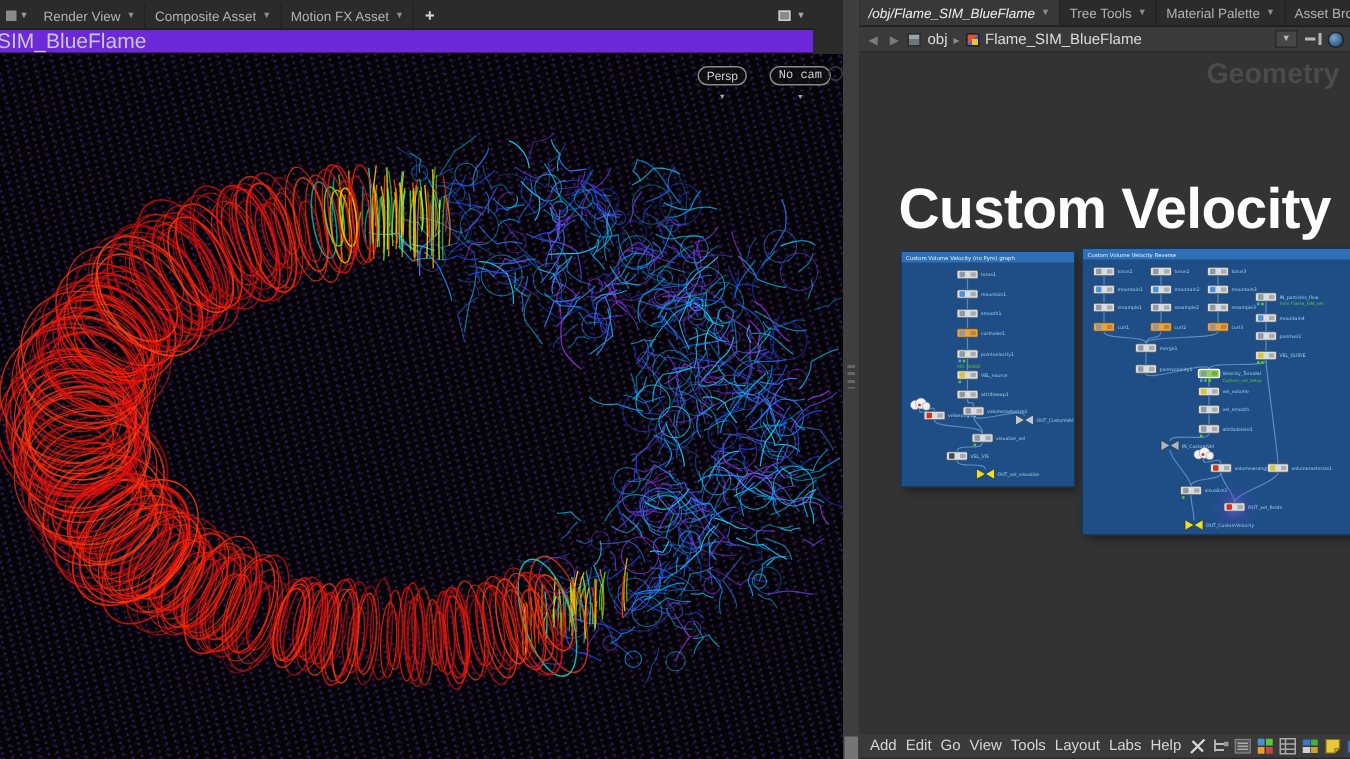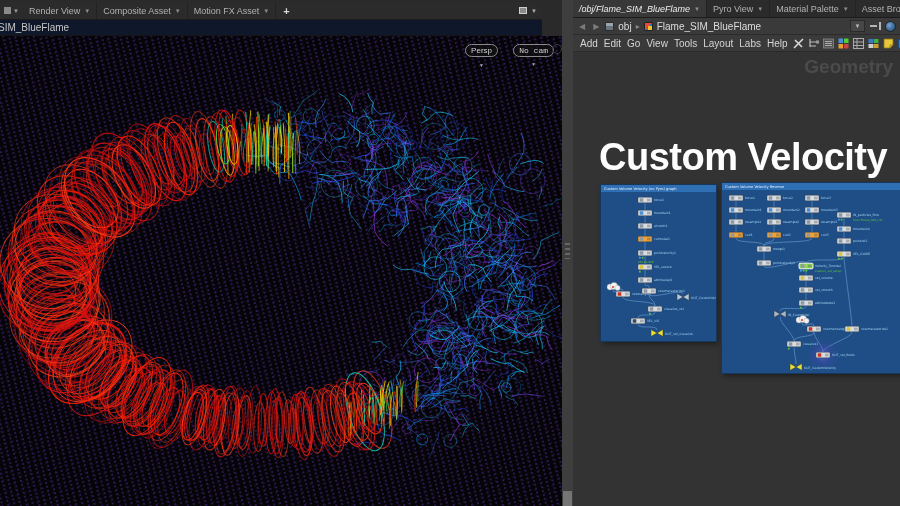--- a/index.html
+++ b/index.html
@@ -22,22 +22,22 @@
   .tab { display:flex; align-items:center; gap:4px; padding:0 6px; border-right:1px solid #232323; cursor:default; }
   .tab .caret { font-size:6px; color:#8d8d8d; }
   .tab.active { color:#efefef; font-style:italic; background:#383838; }
   .plus-tab { display:flex; align-items:center; padding:0 7px; color:#d8d8d8; font-size:11px; font-weight:bold; }
   .tab-spring { flex:1; }
   .pane-ctl { display:flex; align-items:center; gap:4px; padding:0 5px; color:#bbb; }
   .pane-ctl .sq { width:8px; height:7px; border:1px solid #cfcfcf; background:#8a8a8a; }
   .pane-ctl .caret { font-size:6px; color:#aaa; }
 
   
-  #path-bar { height:16px; background:#0f172a; border-bottom:1px solid #151515;
-    color:#c6c6c6; font-size:10px; line-height:15px; padding-left:0; }
+  #path-bar { height:16px; background:#6d28d9; border-bottom:1px solid #151515;
+    color:#c6c6c6; font-size:14px; line-height:15px; padding-left:0; }
   #path-bar span { margin-left:-2px; }
   #viewport { position:relative; width:562px; height:472px; background:#050507; overflow:hidden; }
   #viewport .dots, #viewport .dots2 { content:""; position:absolute; inset:-30%; pointer-events:none; }
   #viewport .dots  { background-image:radial-gradient(circle, rgba(120,58,215,.34) .7px, transparent 1.2px);
      background-size:6px 4px; transform:rotate(-14deg); }
   #viewport .dots2 { background-image:radial-gradient(circle, rgba(90,40,190,.22) .7px, transparent 1.2px);
      background-size:9px 6px; transform:rotate(-14deg); }
   #torus-svg { position:absolute; left:0; top:0; }
   .vp-pill { position:absolute; top:8px; height:13px; border:1px solid #8a8a8a; border-radius:7px;
      background:rgba(18,18,18,.65); color:#cfcfcf; font-size:8px; line-height:11px;
@@ -1113,21 +1113,21 @@
     <div class="scroll-cap"></div>
   </div>
 
   <div id="right-pane">
     <div class="tabbar" id="right-tabbar">
         <div class="tab active">
           <span>/obj/Flame_SIM_BlueFlame</span>
           <span class="caret">▼</span>
         </div>
         <div class="tab">
-          <span>Pyro View</span>
+          <span>Tree Tools</span>
           <span class="caret">▼</span>
         </div>
         <div class="tab">
           <span>Material Palette</span>
           <span class="caret">▼</span>
         </div>
         <div class="tab">
           <span>Asset Browser</span>
         </div>
         <div class="tab-spring"></div>
@@ -1139,86 +1139,20 @@
       <span class="crumb-ic" id="ic-obj"></span>
       <span>obj</span>
       <span class="crumb-sep">▸</span>
       <span class="crumb-ic" id="ic-flame"></span>
       <span>Flame_SIM_BlueFlame</span>
       <span id="crumb-spring"></span>
       <span id="crumb-dd">▼</span>
       <span id="crumb-pin"></span>
       <span id="crumb-radial"></span>
     </div>
-
-    <div id="menu-bar">
-        <span class="menu-item">Add</span>
-        <span class="menu-item">Edit</span>
-        <span class="menu-item">Go</span>
-        <span class="menu-item">View</span>
-        <span class="menu-item">Tools</span>
-        <span class="menu-item">Layout</span>
-        <span class="menu-item">Labs</span>
-        <span class="menu-item">Help</span>
-        <span id="menu-spring"></span>
-        <span class="tb-ic">
-          <svg width="13" height="13" viewBox="0 0 13 13">
-            <path d="M2 11 L11 2 M3 3 L10 10" stroke="#d8d8d8" stroke-width="1.6" fill="none"></path>
-          </svg>
-        </span>
-        <span class="tb-ic">
-          <svg width="13" height="13" viewBox="0 0 13 13">
-            <path d="M3 2 v8 M3 5 h6 M3 9 h6" stroke="#bbb" stroke-width="1.2" fill="none"></path>
-            <rect x="9" y="3.5" width="3" height="3" fill="#999"></rect>
-          </svg>
-        </span>
-        <span class="tb-ic">
-          <svg width="13" height="13" viewBox="0 0 13 13">
-            <rect x="1.5" y="2" width="10" height="9" fill="#555" stroke="#888" stroke-width=".8"></rect>
-            <path d="M3 4.5 h7 M3 6.5 h7 M3 8.5 h7" stroke="#aaa" stroke-width="1"></path>
-          </svg>
-        </span>
-        <span class="tb-sp"></span>
-        <span class="tb-ic">
-          <svg width="13" height="13" viewBox="0 0 13 13">
-            <rect x="1.5" y="1.5" width="4.5" height="4.5" fill="#4a90d9"></rect>
-            <rect x="7" y="1.5" width="4.5" height="4.5" fill="#55cc33"></rect>
-            <rect x="1.5" y="7" width="4.5" height="4.5" fill="#e8a030"></rect>
-            <rect x="7" y="7" width="4.5" height="4.5" fill="#cc4444"></rect>
-          </svg>
-        </span>
-        <span class="tb-ic">
-          <svg width="13" height="13" viewBox="0 0 13 13">
-            <rect x="1.5" y="1.5" width="10" height="10" fill="none" stroke="#aaa" stroke-width="1"></rect>
-            <path d="M1.5 5 h10 M1.5 8.5 h10 M5 1.5 v10" stroke="#aaa" stroke-width="1"></path>
-          </svg>
-        </span>
-        <span class="tb-sp"></span>
-        <span class="tb-ic">
-          <svg width="13" height="13" viewBox="0 0 13 13">
-            <rect x="1.5" y="2" width="5" height="4" fill="#3a78c8"></rect>
-            <rect x="7" y="2" width="4.5" height="4" fill="#44b040"></rect>
-            <rect x="1.5" y="7" width="5" height="4" fill="#d0d0d0"></rect>
-            <rect x="7" y="7" width="4.5" height="4" fill="#caa030"></rect>
-          </svg>
-        </span>
-        <span class="tb-ic">
-          <svg width="13" height="13" viewBox="0 0 13 13">
-            <path d="M2 2 h9 v6 l-3 3 h-6 z" fill="#e8c83a" stroke="#8a7414" stroke-width=".8"></path>
-            <path d="M8 11 v-3 h3" fill="none" stroke="#8a7414" stroke-width=".8"></path>
-          </svg>
-        </span>
-        <span class="tb-ic">
-          <svg width="13" height="13" viewBox="0 0 13 13">
-            <rect x="1.5" y="2.5" width="10" height="8.5" fill="#3a78c8" stroke="#1d4a84" stroke-width=".8"></rect>
-            <path d="M3.5 9.5 L9.5 3.5 L11 5 L5 11 z" fill="#e8e8e8"></path>
-          </svg>
-        </span>
-        <span class="tb-sp"></span>
-      </div>
 
     <div id="network">
       <div id="watermark">Geometry</div>
       <div id="overlay-title">Custom Velocity</div>
     <div class="net-panel" style="left: 28px; top: 133px; width: 115px; height: 156px;">
           <svg width="115" height="156" viewBox="0 0 115 156">
             <defs>
               <radialGradient id="glow0">
                 <stop offset="0%" stop-color="rgba(130,110,230,.65)"></stop>
                 <stop offset="55%" stop-color="rgba(70,70,180,.30)"></stop>
@@ -1461,14 +1395,80 @@
             <circle cx="101" cy="172" r="16" fill="url(#glow1)"></circle>
             <rect x="94" y="169.2" width="14" height="5.6" rx="1" fill="#d9dde0" stroke="#3a3f45" stroke-width=".45"></rect>
             <rect x="95.7" y="170.2" width="3.6" height="3.6" fill="#cc3322" rx="0.5"></rect>
             <rect x="103" y="170.6" width="3.6" height="2.8" fill="rgba(70,80,95,.35)"></rect>
             <text x="110" y="173.3" font-size="3.1" fill="#9fd2ef" font-family="&quot;DejaVu Sans&quot;,sans-serif">OUT_vel_fields</text>
             <path d="M68,180.5 L80,187.5 L80,180.5 L68,187.5 Z" fill="#e8e332" stroke="#30343a" stroke-width=".5"></path>
             <text x="82" y="185.5" font-size="3.1" fill="#9fd2ef" font-family="&quot;DejaVu Sans&quot;,sans-serif">OUT_CustomVelocity</text>
           </svg>
         </div>
       </div>
+
+    <div id="menu-bar">
+        <span class="menu-item">Add</span>
+        <span class="menu-item">Edit</span>
+        <span class="menu-item">Go</span>
+        <span class="menu-item">View</span>
+        <span class="menu-item">Tools</span>
+        <span class="menu-item">Layout</span>
+        <span class="menu-item">Labs</span>
+        <span class="menu-item">Help</span>
+        <span id="menu-spring"></span>
+        <span class="tb-ic">
+          <svg width="13" height="13" viewBox="0 0 13 13">
+            <path d="M2 11 L11 2 M3 3 L10 10" stroke="#d8d8d8" stroke-width="1.6" fill="none"></path>
+          </svg>
+        </span>
+        <span class="tb-ic">
+          <svg width="13" height="13" viewBox="0 0 13 13">
+            <path d="M3 2 v8 M3 5 h6 M3 9 h6" stroke="#bbb" stroke-width="1.2" fill="none"></path>
+            <rect x="9" y="3.5" width="3" height="3" fill="#999"></rect>
+          </svg>
+        </span>
+        <span class="tb-ic">
+          <svg width="13" height="13" viewBox="0 0 13 13">
+            <rect x="1.5" y="2" width="10" height="9" fill="#555" stroke="#888" stroke-width=".8"></rect>
+            <path d="M3 4.5 h7 M3 6.5 h7 M3 8.5 h7" stroke="#aaa" stroke-width="1"></path>
+          </svg>
+        </span>
+        <span class="tb-sp"></span>
+        <span class="tb-ic">
+          <svg width="13" height="13" viewBox="0 0 13 13">
+            <rect x="1.5" y="1.5" width="4.5" height="4.5" fill="#4a90d9"></rect>
+            <rect x="7" y="1.5" width="4.5" height="4.5" fill="#55cc33"></rect>
+            <rect x="1.5" y="7" width="4.5" height="4.5" fill="#e8a030"></rect>
+            <rect x="7" y="7" width="4.5" height="4.5" fill="#cc4444"></rect>
+          </svg>
+        </span>
+        <span class="tb-ic">
+          <svg width="13" height="13" viewBox="0 0 13 13">
+            <rect x="1.5" y="1.5" width="10" height="10" fill="none" stroke="#aaa" stroke-width="1"></rect>
+            <path d="M1.5 5 h10 M1.5 8.5 h10 M5 1.5 v10" stroke="#aaa" stroke-width="1"></path>
+          </svg>
+        </span>
+        <span class="tb-sp"></span>
+        <span class="tb-ic">
+          <svg width="13" height="13" viewBox="0 0 13 13">
+            <rect x="1.5" y="2" width="5" height="4" fill="#3a78c8"></rect>
+            <rect x="7" y="2" width="4.5" height="4" fill="#44b040"></rect>
+            <rect x="1.5" y="7" width="5" height="4" fill="#d0d0d0"></rect>
+            <rect x="7" y="7" width="4.5" height="4" fill="#caa030"></rect>
+          </svg>
+        </span>
+        <span class="tb-ic">
+          <svg width="13" height="13" viewBox="0 0 13 13">
+            <path d="M2 2 h9 v6 l-3 3 h-6 z" fill="#e8c83a" stroke="#8a7414" stroke-width=".8"></path>
+            <path d="M8 11 v-3 h3" fill="none" stroke="#8a7414" stroke-width=".8"></path>
+          </svg>
+        </span>
+        <span class="tb-ic">
+          <svg width="13" height="13" viewBox="0 0 13 13">
+            <rect x="1.5" y="2.5" width="10" height="8.5" fill="#3a78c8" stroke="#1d4a84" stroke-width=".8"></rect>
+            <path d="M3.5 9.5 L9.5 3.5 L11 5 L5 11 z" fill="#e8e8e8"></path>
+          </svg>
+        </span>
+        <span class="tb-sp"></span>
+      </div>
   </div>
 </div>
 
 </body></html>

